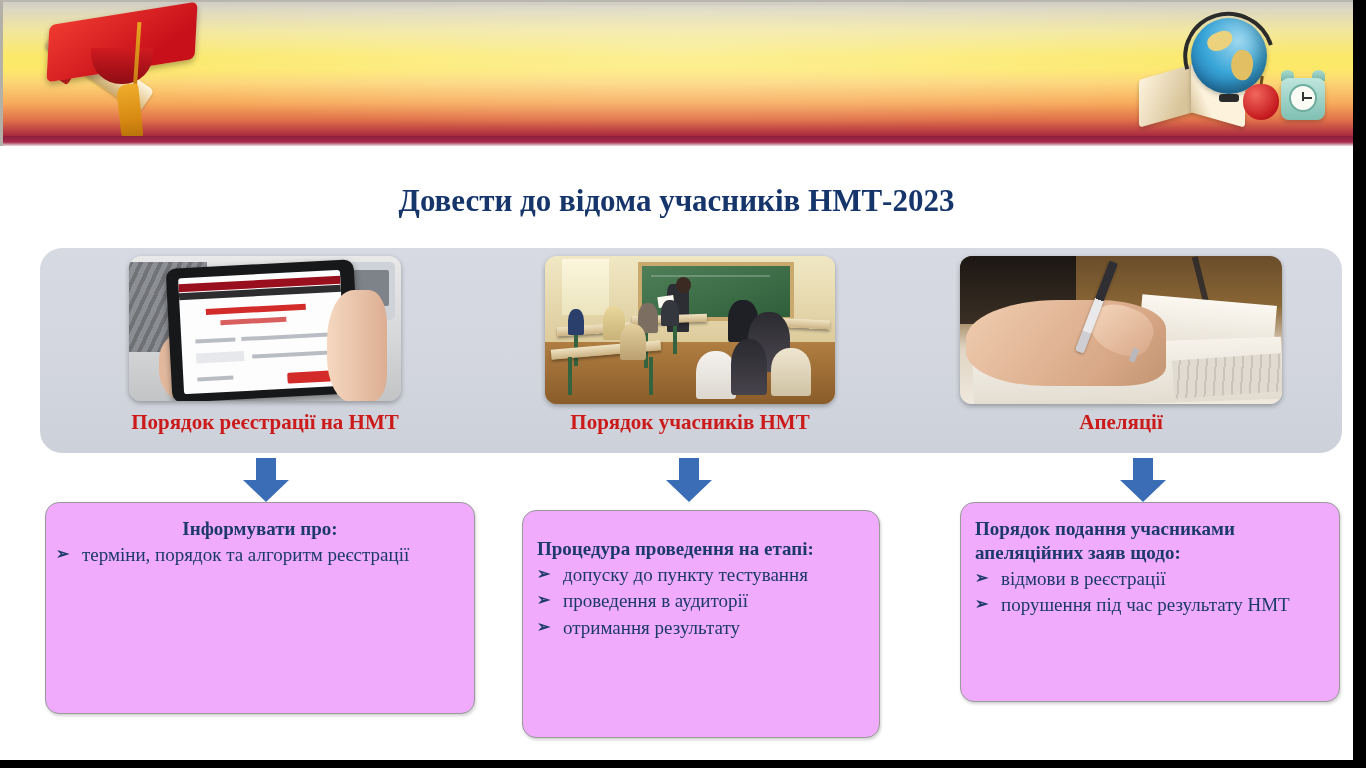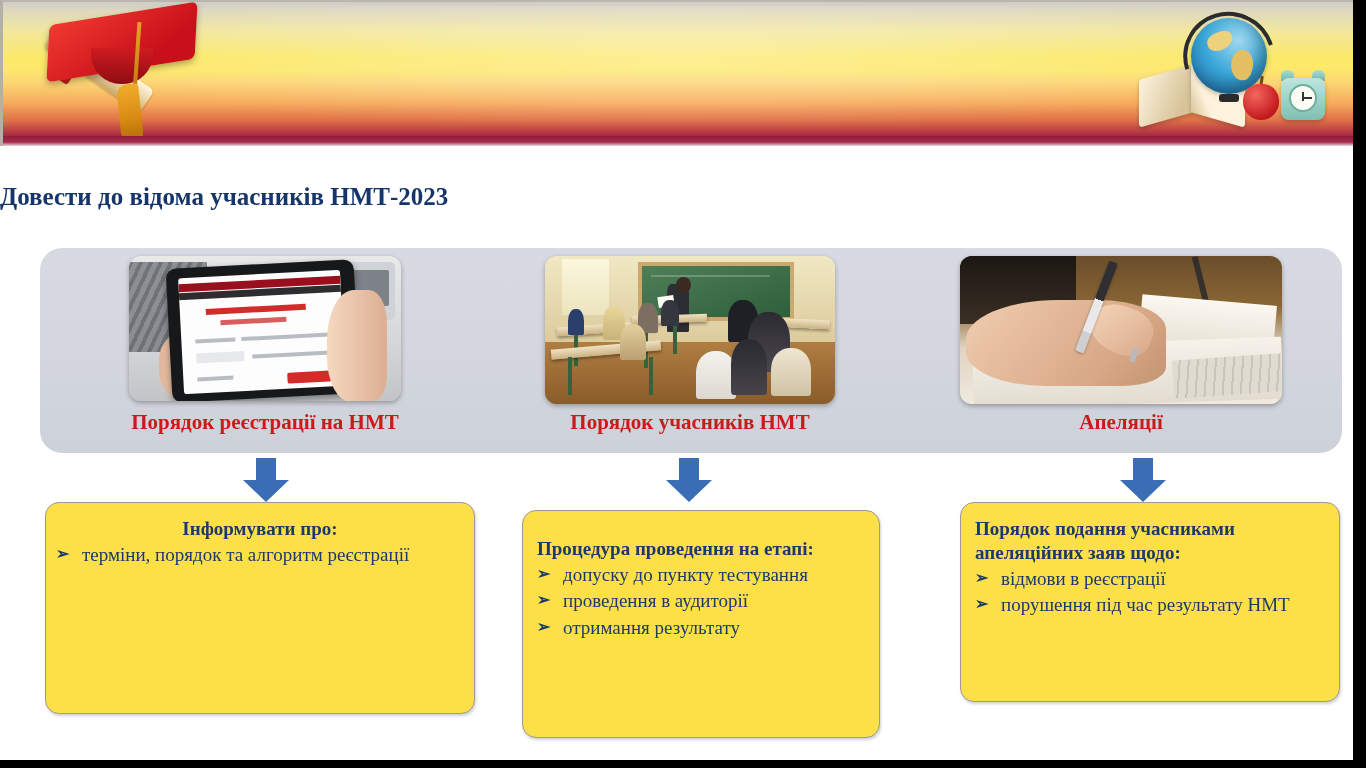--- a/index.html
+++ b/index.html
@@ -159,21 +159,22 @@
   }
   #desk-art .clock-bell-l,#desk-art .clock-bell-r{
     position:absolute; top:60px; width:13px; height:11px; border-radius:50% 50% 0 0;
     background:linear-gradient(to bottom,#a8dbcf,#79b8aa);
   }
   #desk-art .clock-bell-l{ left:142px; }
   #desk-art .clock-bell-r{ left:173px; }
   
   #heading{
     position:absolute; left:0; right:0; top:183px;
-    font-size:25px; font-weight:bold;
+    text-align:center;
+    font-size:31px; font-weight:bold;
     color:#16366b;
     font-family:"Liberation Serif", serif;
   }
   
   #gray-panel{
     position:absolute; left:40px; top:248px; width:1302px; height:205px;
     background:linear-gradient(to bottom,#d7dae2,#d3d6de 55%,#cdd1da);
     border-radius:22px;
     padding-left:20px;
   }
@@ -328,21 +329,21 @@
      border-right:23px solid transparent;
      border-top:22px solid #3a6db5;
   }
   #arrow1{ left:243px; top:458px; }
   #arrow2{ left:666px; top:458px; }
   #arrow3{ left:1120px; top:458px; }
 
   
   .infobox{
     position:absolute;
-    background:#fde047;
+    background:#f0abfc;
     border:1px solid #9a9a9a;
     border-radius:14px;
     box-shadow:1px 2px 3px rgba(0,0,0,.18);
     color:#1b3a6b;
     font-family:"Liberation Serif", serif;
   }
   #box1{ left:45px;  top:502px; width:430px; height:212px; }
   #box2{ left:522px; top:510px; width:358px; height:228px; }
   #box3{ left:960px; top:502px; width:380px; height:200px; }
   .box-title{

